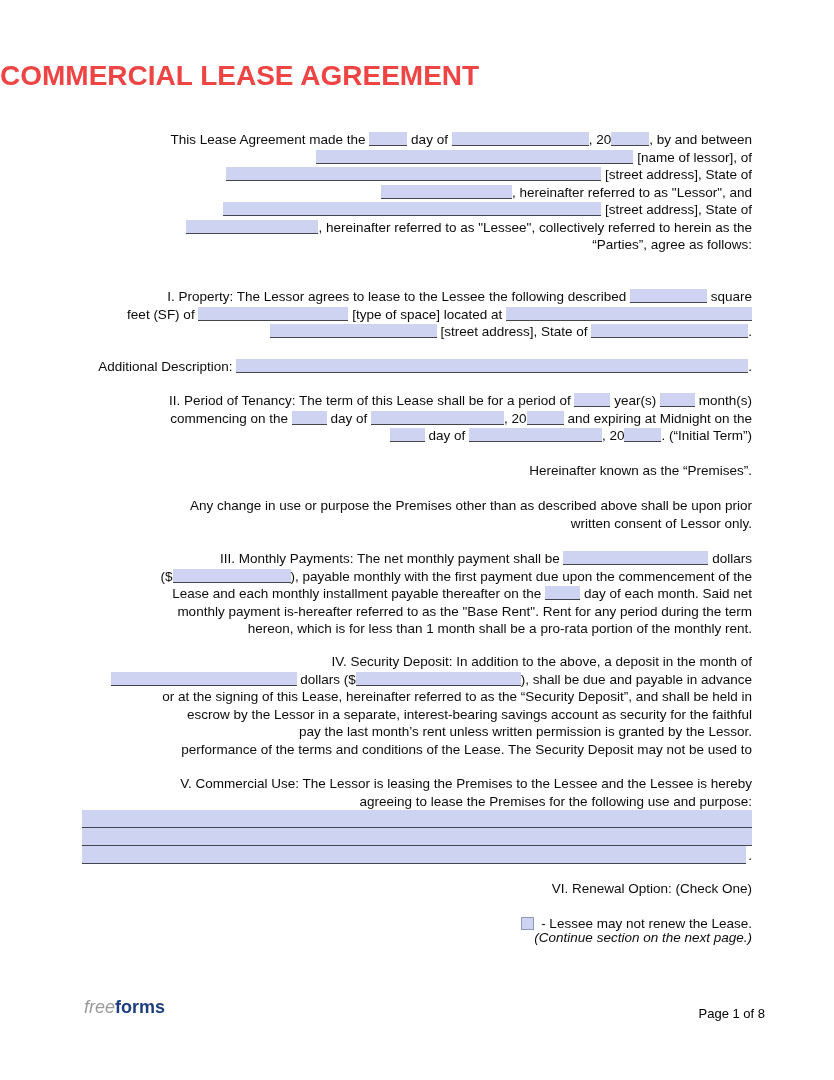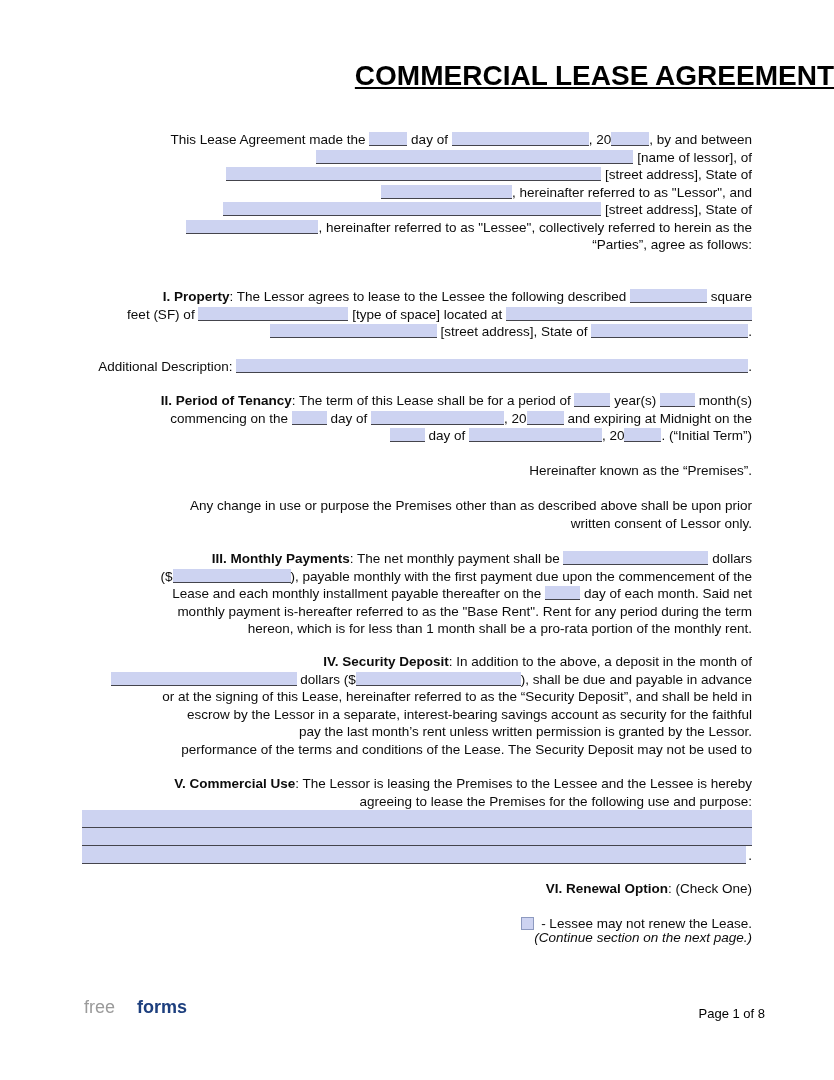--- a/index.html
+++ b/index.html
@@ -1,37 +1,37 @@
 <!DOCTYPE html>
 <html style="--ff: #cdd3f1; --ul: #44444c; --navy: #1d3f7e; --lg: #9a9a9a;"><head>
 <meta charset="utf-8">
 <style>
   html,body{margin:0;padding:0;background:#ffffff;}
   #page{position:relative;width:834px;height:1080px;margin:0 auto;background:#fff;
         font-family:"Liberation Sans",sans-serif;color:#0c0c0c;overflow:hidden;}
   .blk{position:absolute;left:82px;right:82px;font-size:13.5px;line-height:17.5px;}
   .line{white-space:nowrap;text-align:right;}
-  .title{top:60px;left:0;right:0;text-align:right;font-size:28px;line-height:32px;
-         font-weight:bold;color:#000000;text-decoration:underline;}
-  .b{font-weight:bold;padding-left:20px;}
+  .title{top:60px;left:0;right:0;text-align:left;font-size:28px;line-height:32px;
+         font-weight:bold;color:#ef4444;}
+  .b{font-weight:normal;padding-left:20px;}
   .t{white-space:pre;}
   .f{display:inline-block;height:13px;background:var(--ff,#cdd3f1);
      border-bottom:1px solid var(--ul,#44444c);vertical-align:-2px;}
   .frows{margin-top:0;}
   .frow{height:17px;border-bottom:1px solid var(--ul,#44444c);background:var(--ff,#cdd3f1);}
   .frow-last{display:flex;align-items:flex-end;}
   .frow-last .f3{flex:1;height:17px;border-bottom:1px solid var(--ul,#44444c);
                  background:var(--ff,#cdd3f1);}
   .frow-last .period{padding-left:2px;line-height:16px;}
   .checkbox{display:inline-block;width:11px;height:11px;background:var(--ff,#cdd3f1);
             border:1.5px solid #8d9ac0;vertical-align:-2px;margin-right:7px;}
   .continue{font-style:italic;text-align:right;}
   .logo{position:absolute;left:84px;top:998px;font-size:18px;line-height:18px;}
-  .logo .free{color:var(--lg,#9a9a9a);font-weight:400;}
-  .logo .forms{color:var(--navy,#1d3f7e);font-weight:bold;margin-left:22px;}
+  .logo .free{color:var(--lg,#9a9a9a);font-weight:400;font-style:italic;}
+  .logo .forms{color:var(--navy,#1d3f7e);font-weight:bold;}
   .pagenum{position:absolute;right:69px;top:1006px;font-size:13px;color:#000;}
 </style>
 </head>
 <body>
 
 <div id="page">
 
   <div class="blk title">COMMERCIAL LEASE AGREEMENT</div>
 
   <div class="blk" style="top:131px">

